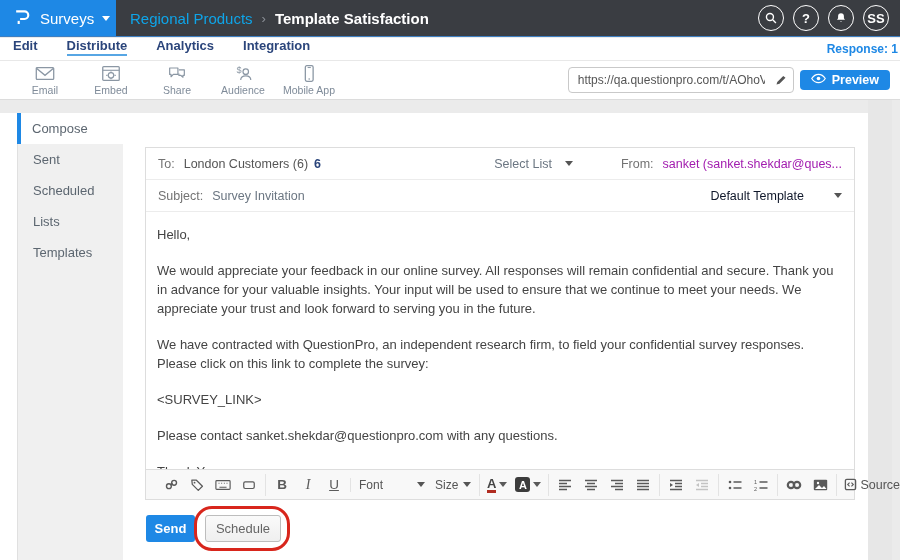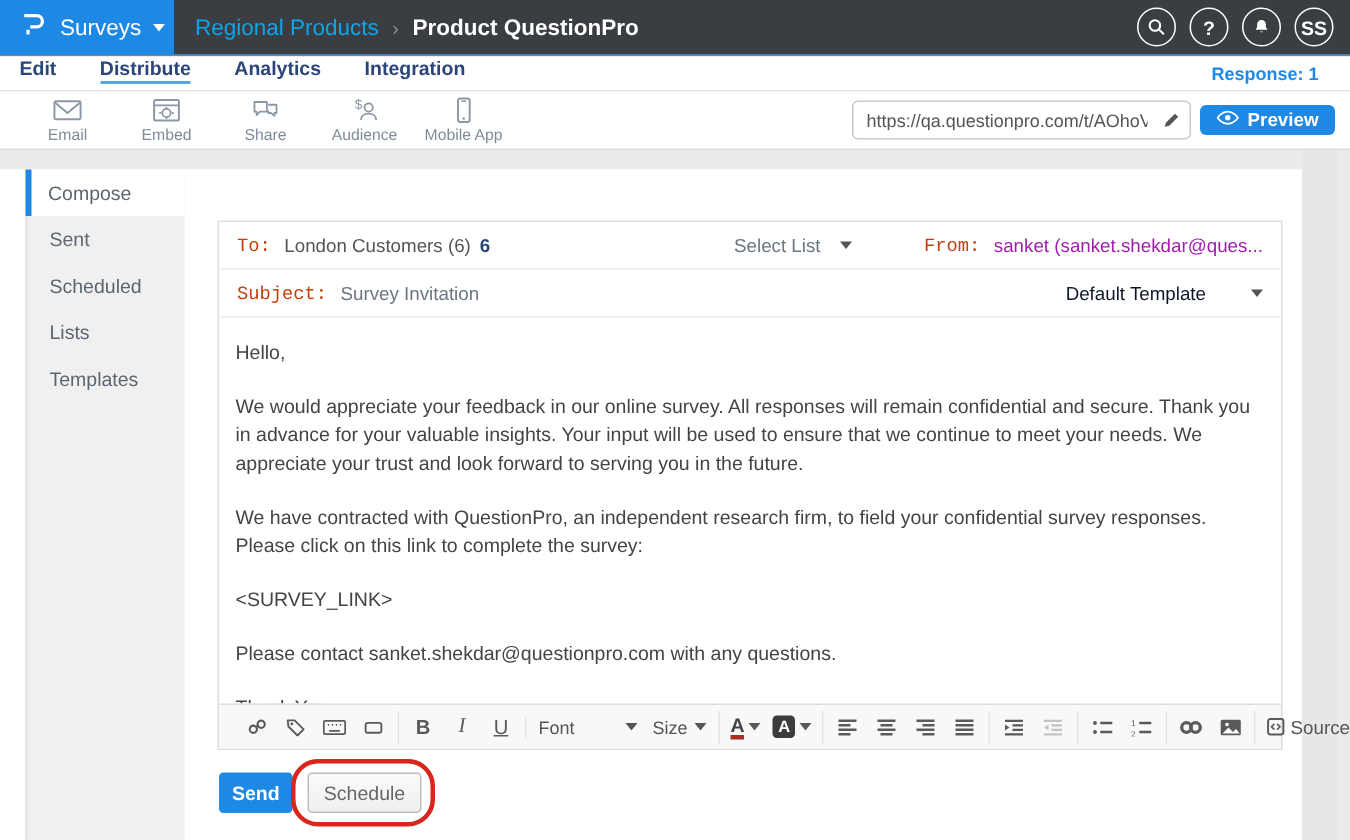--- a/index.html
+++ b/index.html
@@ -22,21 +22,21 @@
   .hicon { width:26px; height:26px; border:1.6px solid #fff; border-radius:50%; color:#fff;
            display:flex; align-items:center; justify-content:center; cursor:pointer; font-weight:bold; font-size:13px; }
   .upgrade-btn { height:24px; border:none; border-radius:12px; background:#f7a409; color:#fff;
                  font-weight:bold; font-size:12px; padding:0 15px; cursor:pointer; font-family:inherit; }
 
   
   .navrow { position:absolute; left:0; top:38px; width:900px; height:23px; background:#fff;
             display:flex; align-items:flex-start; gap:29px; padding-left:13px; border-bottom:1px solid #e8e8e8; }
   .nav-tab { font-size:13px; font-weight:bold; color:#2b457b; cursor:pointer; padding-bottom:1px; }
   .nav-tab.active { border-bottom:2px solid #57a6e4; }
-  .response { position:absolute; right:21px; top:4px; font-size:12px; font-weight:bold; color:#1e88e5; }
+  .response { position:absolute; right:2px; top:4px; font-size:12px; font-weight:bold; color:#1e88e5; }
 
   
   .toolbar { position:absolute; left:0; top:61px; width:900px; height:39px; background:#fff;
              border-bottom:1px solid #dcdcdc; display:flex; align-items:center; padding:0 10px 0 12px; }
   .channel { width:66px; display:flex; flex-direction:column; align-items:center; gap:1px;
              color:#8b97a4; cursor:pointer; }
   .channel svg { display:block; }
   .channel .clabel { font-size:10.5px; color:#7f8b99; }
   .url-box { margin-left:auto; width:226px; height:26px; border:1px solid #c9c9c9; border-radius:4px;
              display:flex; align-items:center; background:#fff; overflow:hidden; }
@@ -54,21 +54,21 @@
   .sidebar { position:absolute; left:17px; top:13px; width:106px; height:447px; background:#f0f0f0;
              border-left:1px solid #e0e0e0; }
   .side-item { height:31px; display:flex; align-items:center; padding-left:15px; font-size:13px;
                color:#5c6670; cursor:pointer; }
   .side-item.active { background:#fff; border-left:4px solid #1e88e5; padding-left:11px; margin-left:-1px; }
 
   .compose-panel { position:absolute; left:145px; top:47px; width:710px; height:353px; background:#fff;
                    border:1px solid #ddd; display:flex; flex-direction:column; }
   .row { height:32px; display:flex; align-items:center; padding:0 12px; border-bottom:1px solid #ececec;
          font-size:12.5px; flex:none; }
-  .field-label { color:#c2410c; margin-right:9px;font-family:Liberation Mono, monospace; }
+  .field-label { color:#737373; margin-right:9px; }
   .to-value { color:#555; }
   .to-count { color:#2b457b; font-weight:bold; margin-left:6px; }
   .select-list { margin-left:auto; display:flex; align-items:center; gap:13px; color:#6b7682; cursor:pointer; }
   .select-list .caret, .template-dd .caret { color:#555; }
   .from-block { display:flex; align-items:center; margin-left:48px; min-width:0; }
   .from-value { color:#a21caf; white-space:nowrap; overflow:hidden; text-overflow:ellipsis; max-width:185px; cursor:pointer; }
   .subject-value { color:#6b7682; }
   .template-dd { margin-left:auto; display:flex; align-items:center; gap:30px; color:#0f172a; cursor:pointer;text-align:right; }
 
   .body-area { flex:1; padding:13px 11px 0 11px; font-size:13px; color:#444; line-height:19px; overflow:hidden; }
@@ -113,21 +113,21 @@
           <path d="M4 5.5h10.5a4.8 4.8 0 0 1 0 9.6H9" fill="none" stroke="#fff" stroke-width="2.7"></path>
           <path d="M7.2 17.5v4" fill="none" stroke="#fff" stroke-width="2.7"></path>
         </svg>
     </span>
     <span class="product">Surveys</span>
     <span class="caret"></span>
   </div>
   <div class="breadcrumb">
     <span class="bc-parent">Regional Products</span>
     <span class="bc-sep">›</span>
-    <span class="bc-current">Product QuestionPro</span>
+    <span class="bc-current">Template Satisfaction</span>
   </div>
   <div class="header-right">
     <span class="hicon">
       <svg width="14" height="14" viewBox="0 0 20 20">
           <circle cx="8.5" cy="8.5" r="5" fill="none" stroke="#fff" stroke-width="2"></circle>
           <path d="M12.5 12.5l4.5 4.5" stroke="#fff" stroke-width="2"></path>
         </svg>
     </span>
     <span class="hicon">?</span>
     <span class="hicon">

